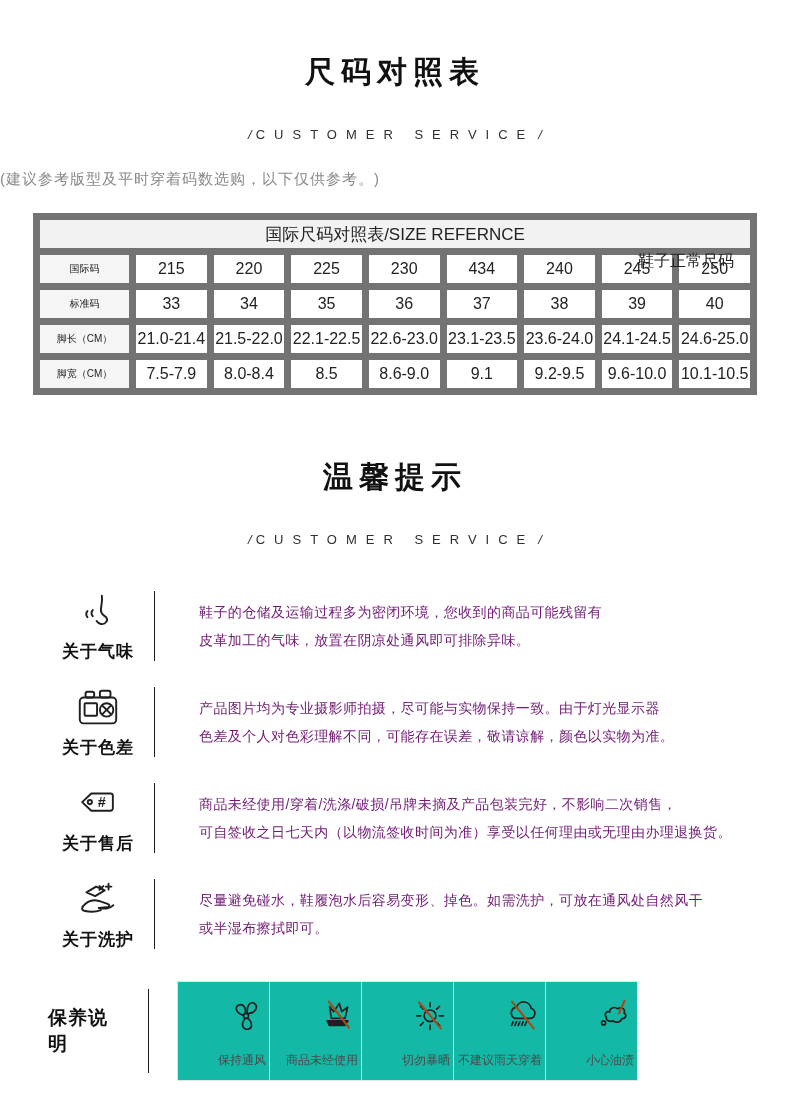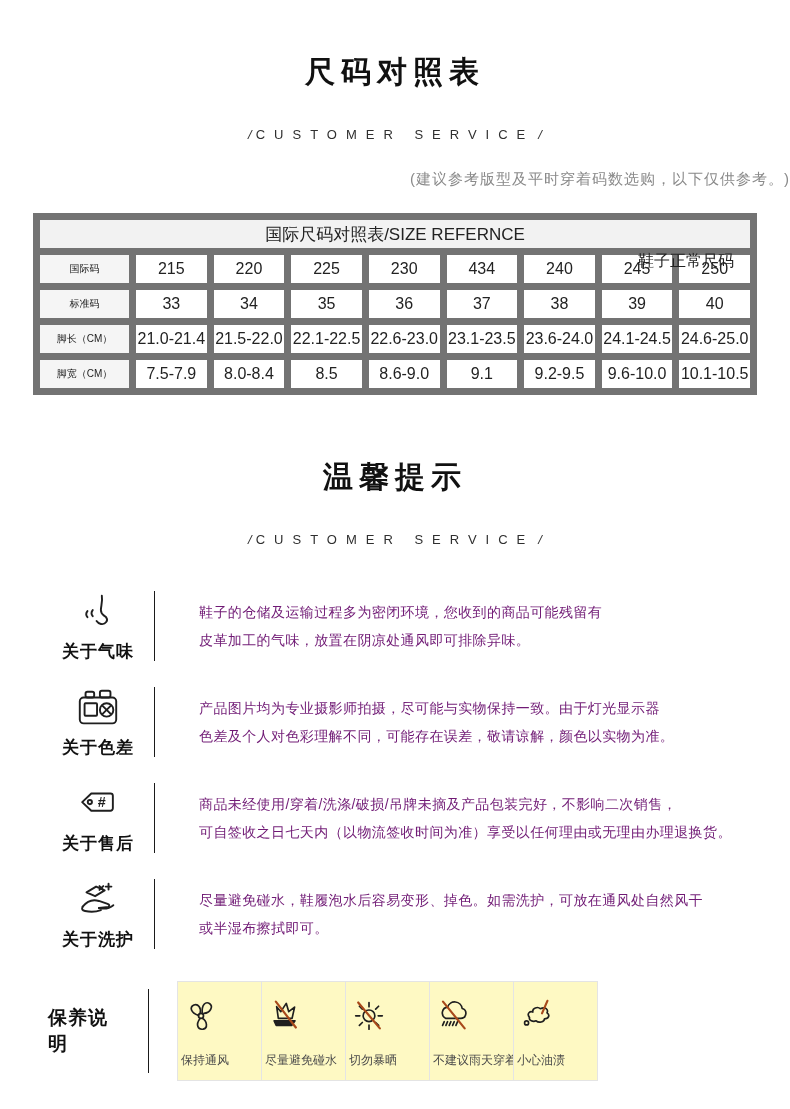--- a/index.html
+++ b/index.html
@@ -5,21 +5,21 @@
   * { margin: 0; padding: 0; box-sizing: border-box; }
   html, body { background: #ffffff; }
   body { font-family: "Liberation Sans", "DejaVu Sans", sans-serif; color: #1a1a1a; }
   .page { width: 790px; height: 1109px; margin: 0 auto; background: #fff; overflow: hidden; position: relative; }
 
   
   .sec-title { margin-top: 52px; text-align: center; font-size: 30px; font-weight: 700; letter-spacing: 6px; color: #111; }
   .sec-title.second { margin-top: 62px; }
   .sec-sub { margin-top: 34px; text-align: center; font-size: 13px; color: #2f2f2f; letter-spacing: 9px; font-weight: 500; }
   .sec-sub .slash { font-style: italic; letter-spacing: 0; padding: 0 4px; color: #2f2f2f; }
-  .sec-note { margin-top: 28px; text-align: right; font-size: 15px; color: #8a8a8a; letter-spacing: 1px; }
+  .sec-note { margin-top: 28px; text-align: left; font-size: 15px; color: #8a8a8a; letter-spacing: 1px; }
 
   
   table.size-table { margin: 24px 33px 0; width: 724px; border-collapse: collapse; table-layout: fixed; }
   table.size-table td { border: 7px solid #737373; height: 35px; text-align: center; vertical-align: middle; font-size: 16px; color: #222; background: #fff; }
   table.size-table td.thead { background: #f2f2f2; position: relative; font-size: 17px; height: 35px; }
   table.size-table .th-main { display: inline-block; }
   table.size-table .th-right { position: absolute; right: 16px; top: 50%; transform: translateY(-50%); font-size: 16px; margin-top: 27px; }
   table.size-table td.rowlabel { background: #f5f5f5; font-size: 10px; }
   table.size-table col.c-label { width: 96px; }
 
@@ -31,21 +31,21 @@
   .tip-icon svg { width: 100%; height: 100%; }
   .tip-label { margin-top: 5px; font-size: 17px; font-weight: 700; color: #111; letter-spacing: 1px; }
   .tip-divider { width: 1px; background: #1a1a1a; margin: 2px 0; }
   .tip-text { margin-left: 44px; width: 582px; font-size: 14px; line-height: 28px; color: #701a75; white-space: pre-line; align-self: center; letter-spacing: 0.4px; }
 
   
   .care { margin-top: 30px; display: flex; align-items: center; }
   .care-label { margin-left: 48px; width: 78px; font-size: 19px; font-weight: 700; letter-spacing: 1px; color: #111; }
   .care-divider { width: 1px; height: 84px; background: #1a1a1a; margin-left: 22px; }
   .care-boxes { display: flex; margin-left: 28px; }
-  .care-box { width: 85px; height: 100px; border: 1px solid #e4e4e4; margin-left: -1px; display: flex; flex-direction: column; align-items: flex-start; justify-content: space-between; padding: 13px 3px 11px; background: #fef9c3; }
+  .care-box { width: 93px; height: 100px; border: 1px solid #e4e4e4; margin-left: -1px; display: flex; flex-direction: column; align-items: flex-end; justify-content: space-between; padding: 13px 3px 11px; background: #14b8a6; }
   .care-box:first-child { margin-left: 0; }
   .care-icon { width: 40px; height: 40px; }
   .care-icon svg { width: 100%; height: 100%; }
   .care-box-label { font-size: 12px; color: #4a4a4a; white-space: nowrap; }
 
   .ic { stroke: #1f1f1f; stroke-width: 2; fill: none; stroke-linecap: round; stroke-linejoin: round; }
   .ban { stroke-width: 2.6; stroke-linecap: round; }
 </style>
 </head>
 <body>
@@ -230,21 +230,21 @@
       <div class="care-box">
         <span class="care-icon">
           <svg viewBox="0 0 48 48">
               <g class="ic">
             <path d="M14 14 l5 6 6.5 -10 3 10 7 -5.5 -3 13.5 h-16.5 z"></path>
             <path d="M11 31 h25 l-4 5.5 h-18.5 z" fill="#1f1f1f"></path>
           </g>
           <line class="ban" x1="13" y1="8" x2="37" y2="39" stroke="#a8491a"></line>
           </svg>
         </span>
-        <span class="care-box-label">尽量避免碰水</span>
+        <span class="care-box-label">商品未经使用</span>
       </div>
 
       <div class="care-box">
         <span class="care-icon">
           <svg viewBox="0 0 48 48">
               <g class="ic">
             <circle cx="24" cy="25" r="7"></circle>
             <path d="M24 9 v5 M24 36 v5 M8 25 h5 M35 25 h5 M12.5 13.5 l3.5 3.5 M35.5 13.5 l-3.5 3.5 M12.5 36.5 l3.5 -3.5 M35.5 36.5 l-3.5 -3.5"></path>
           </g>
           <line class="ban" x1="11" y1="9" x2="37" y2="40" stroke="#a8491a"></line>

